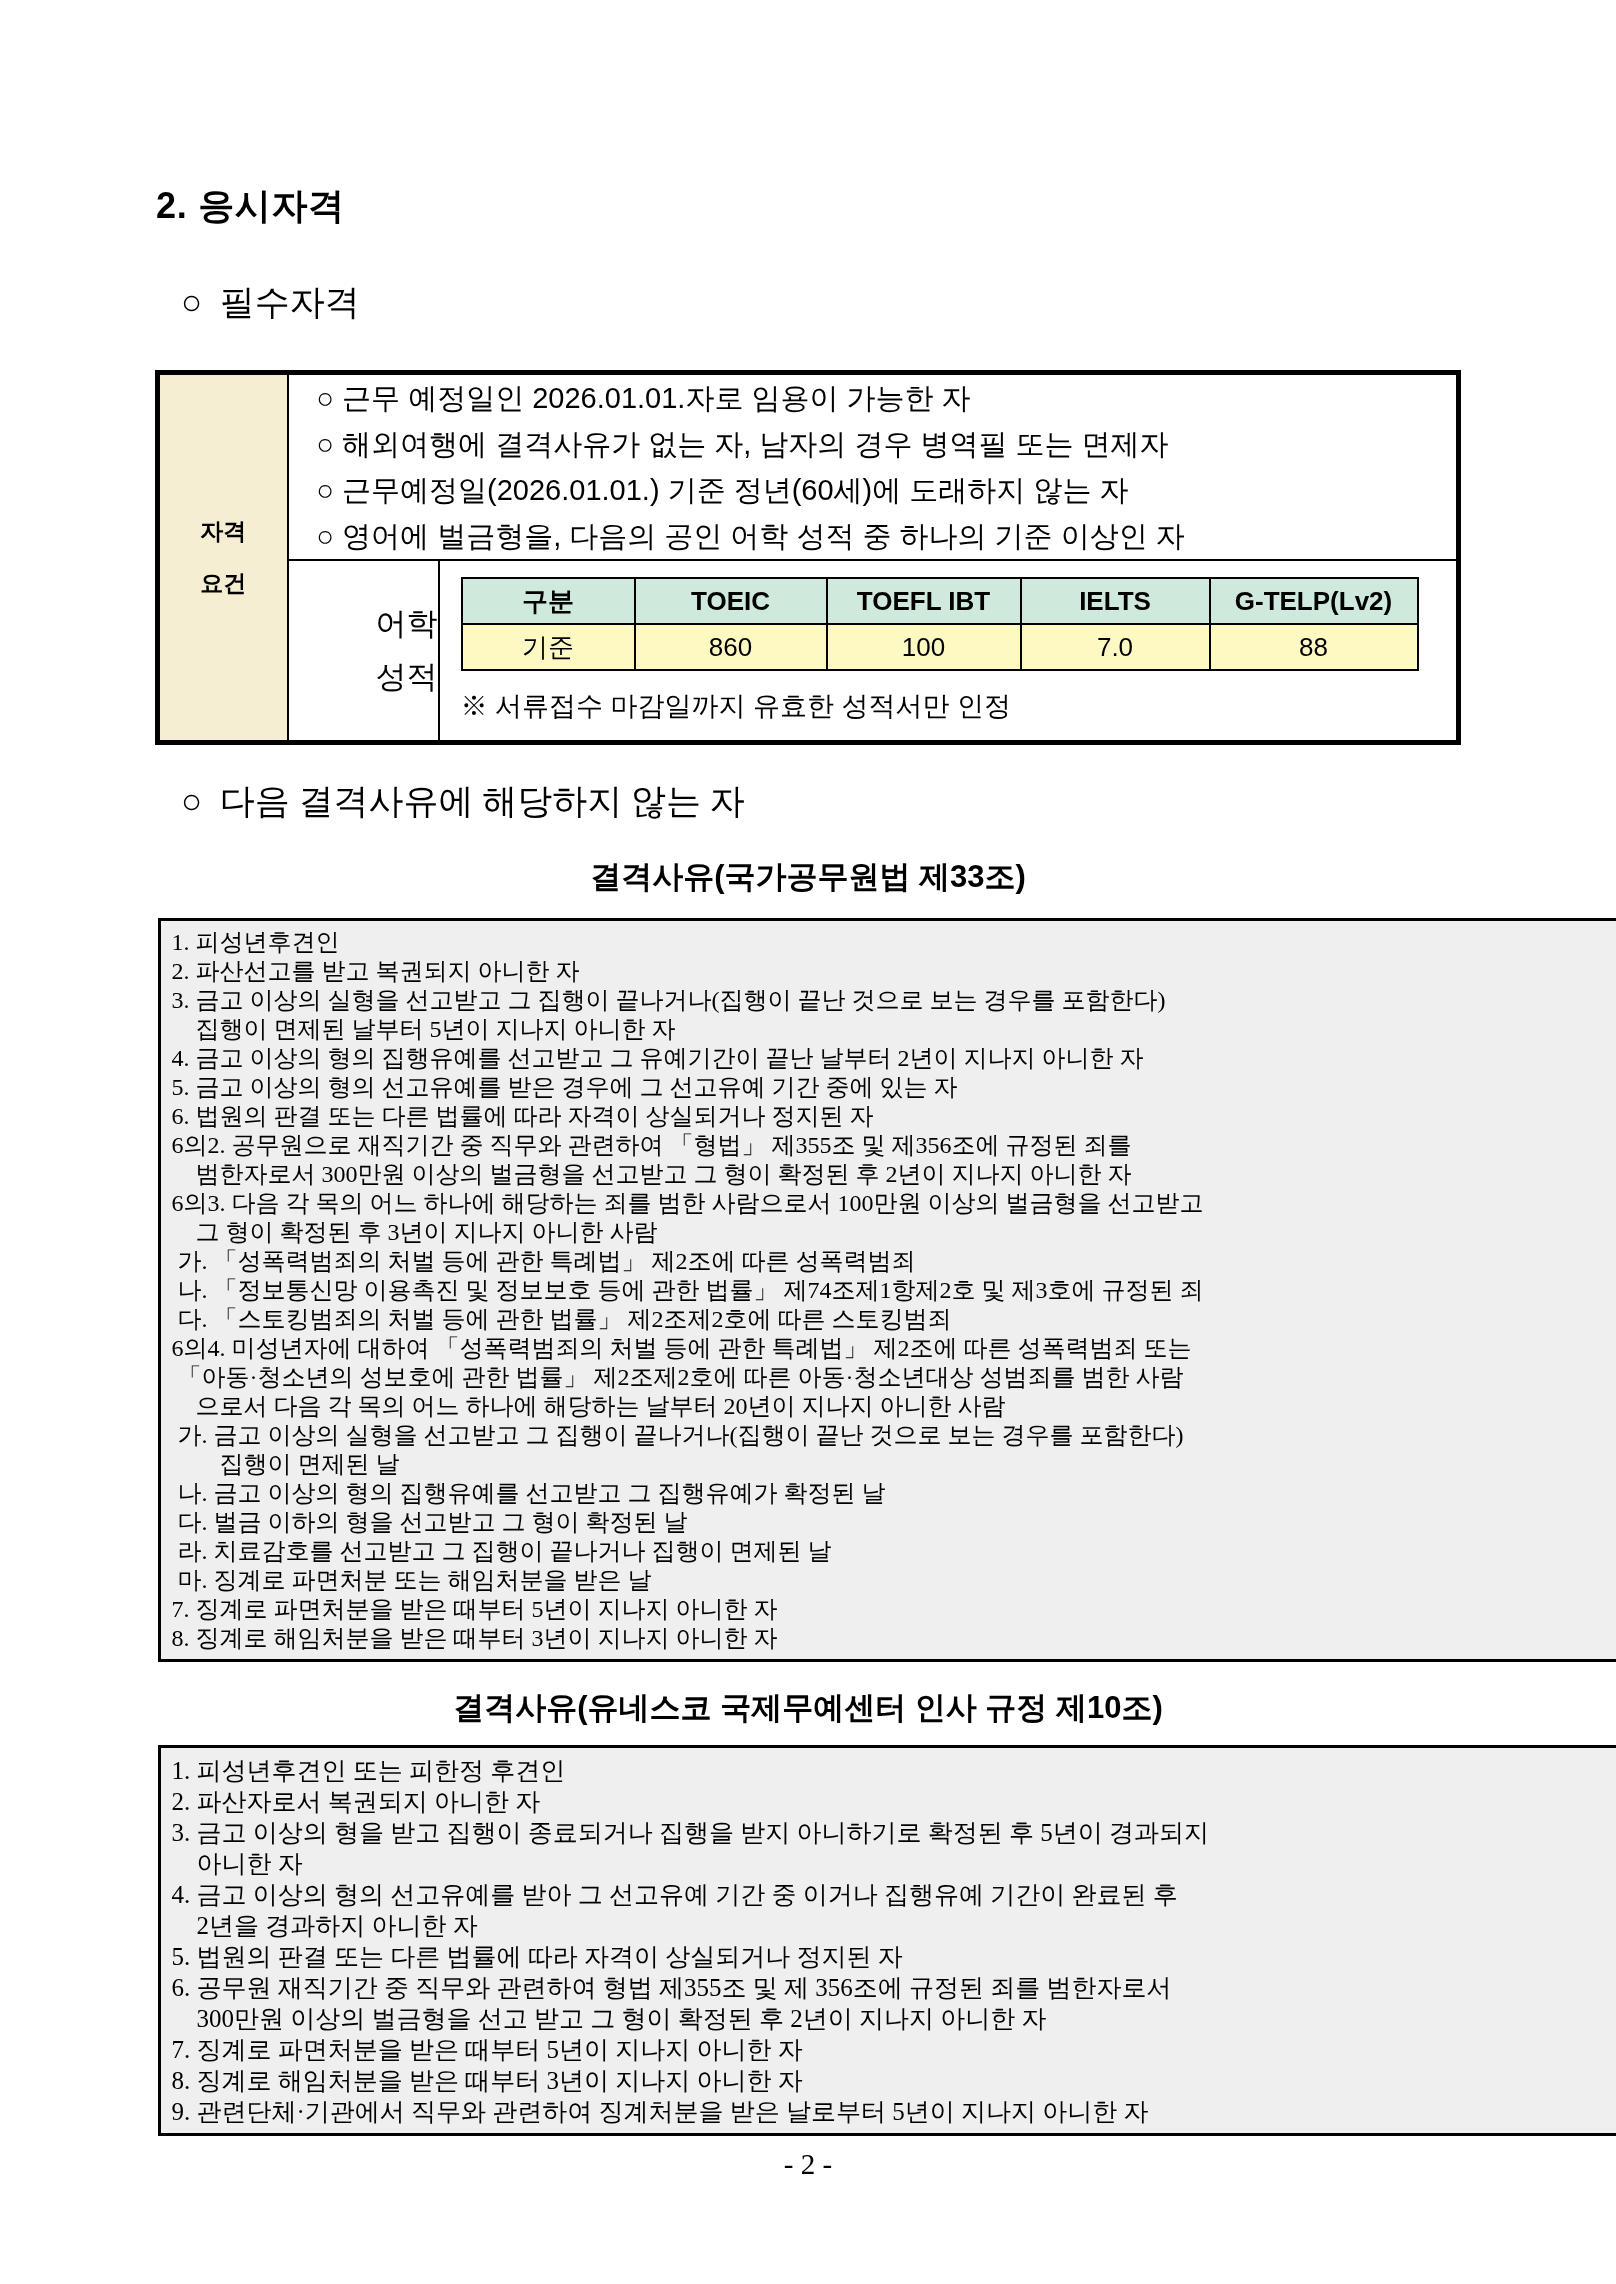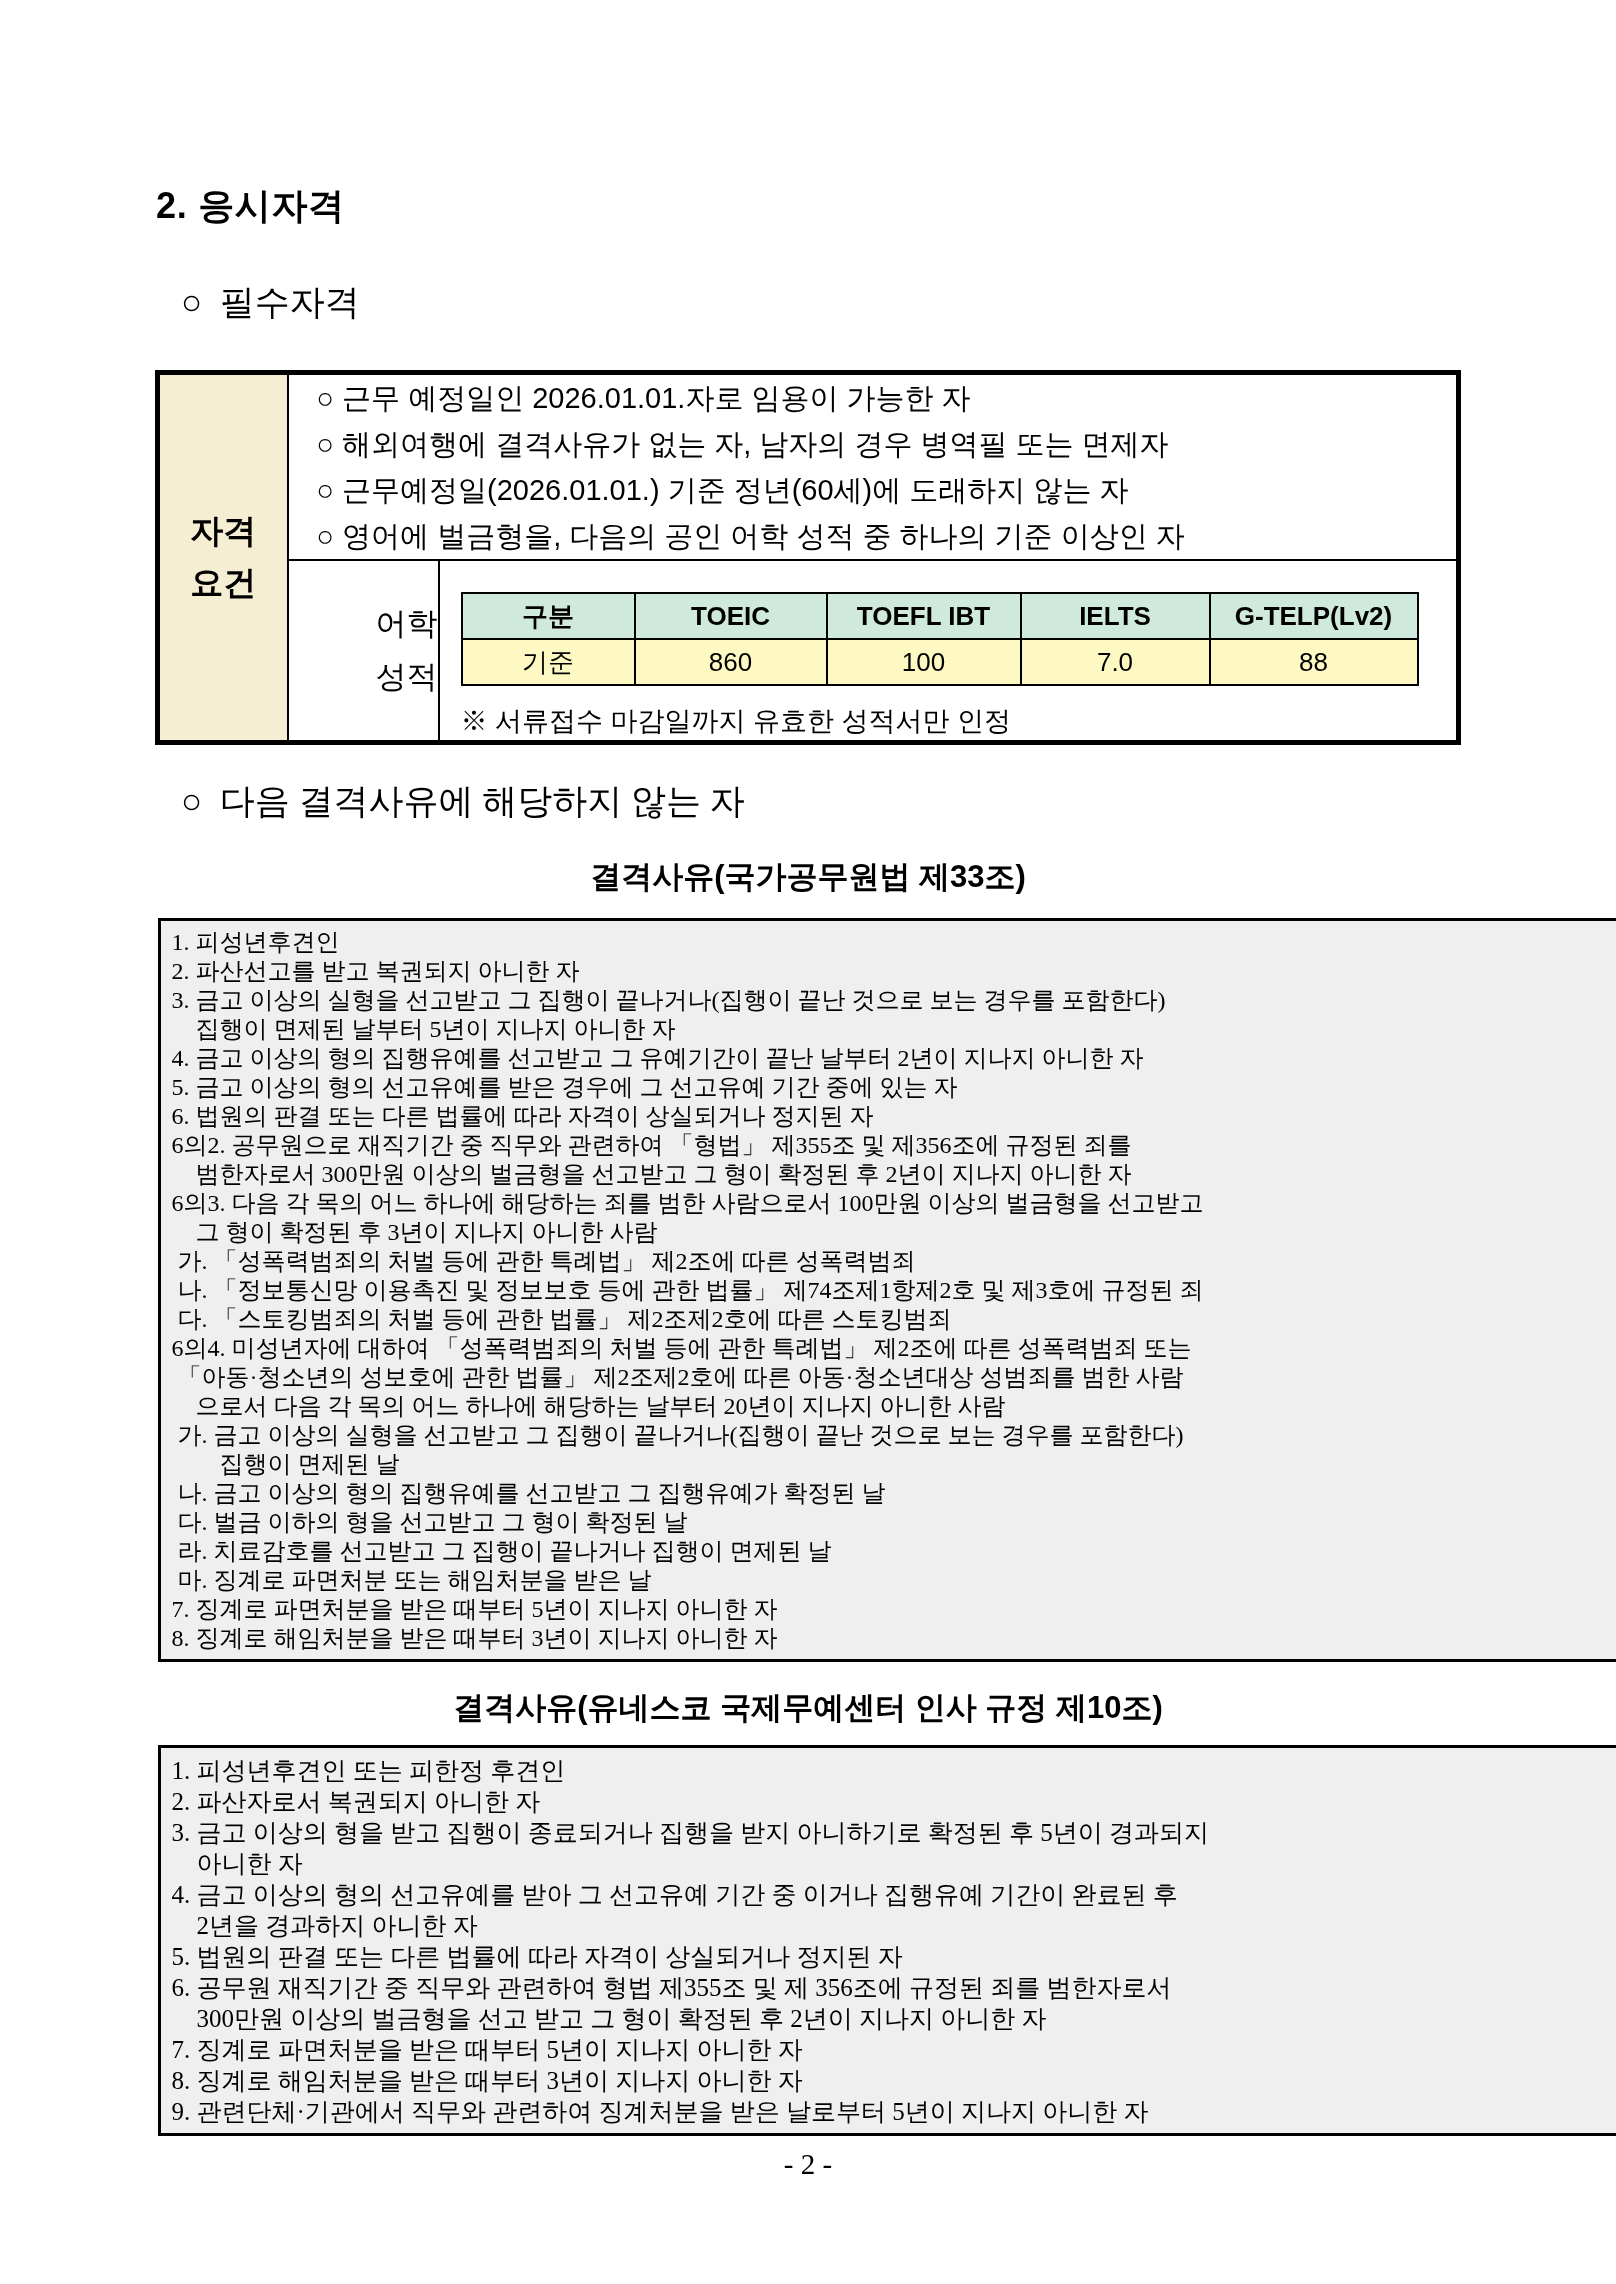--- a/index.html
+++ b/index.html
@@ -36,33 +36,33 @@
     position:absolute; left:155px; top:370px;
     width:1306px; border-collapse:collapse;
     border:5.2px solid var(--ink);
     table-layout:fixed;
   }
   .qual td{border:2px solid var(--ink); vertical-align:middle;}
   .qual .cream{
     background:var(--cream);
     text-align:center;
     font-family:"Liberation Sans", sans-serif;
-    font-weight:bold; font-size:33px; line-height:52px;
+    font-weight:bold; font-size:23px; line-height:52px;
   }
   .qual .reqs{height:185px; padding-left:28px;}
   .qual .reqs div{
     font-family:"Liberation Sans", sans-serif;
     font-size:29px; line-height:46px; white-space:pre-wrap;
   }
   .qual .lang{
     height:182px; text-align:right;
     font-family:"Liberation Sans", sans-serif;
     font-size:31px; line-height:53px;padding-left:38px;
   }
-  .qual .scorewrap{vertical-align:top; padding:31px 0 0 21px;}
+  .qual .scorewrap{vertical-align:top; padding:16px 0 0 21px;}
 
   .score{
     border-collapse:collapse; border:2.6px solid var(--ink);
     width:958px; table-layout:fixed;
     font-family:"Liberation Sans", sans-serif;
   }
   .score th,.score td{
     border:2px solid var(--ink); text-align:center; height:46px;
     font-size:26px;
   }

